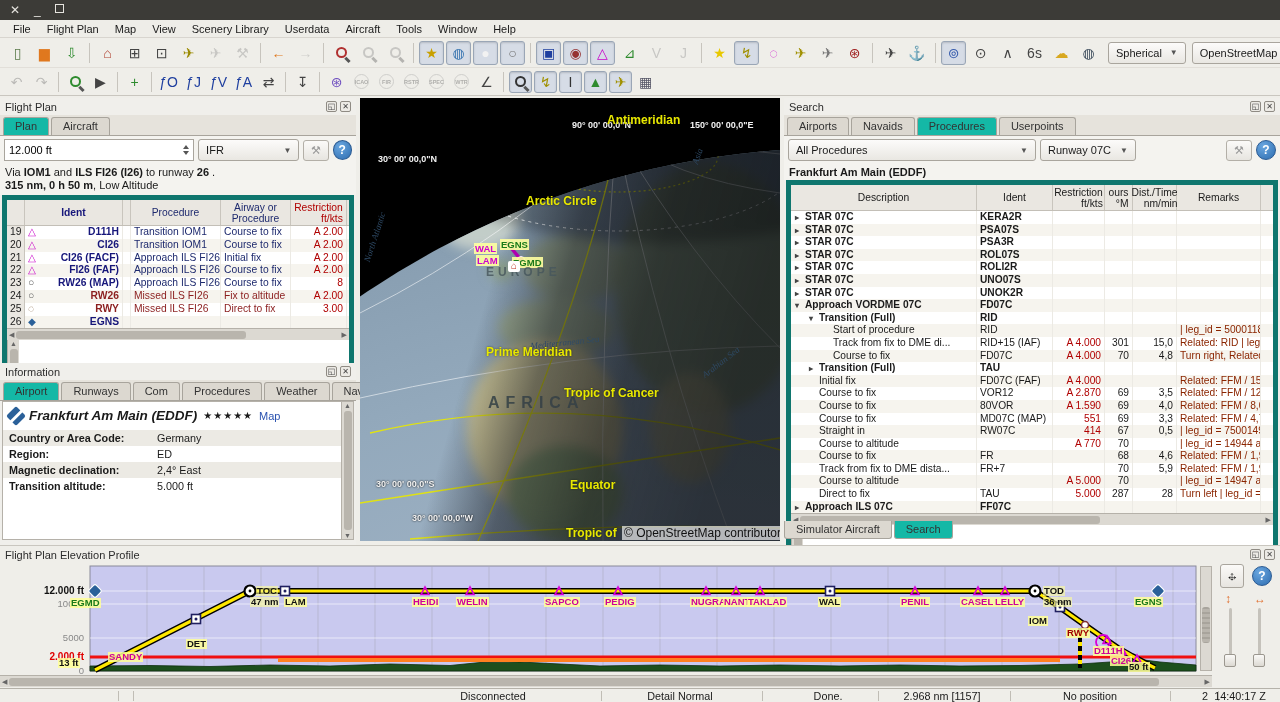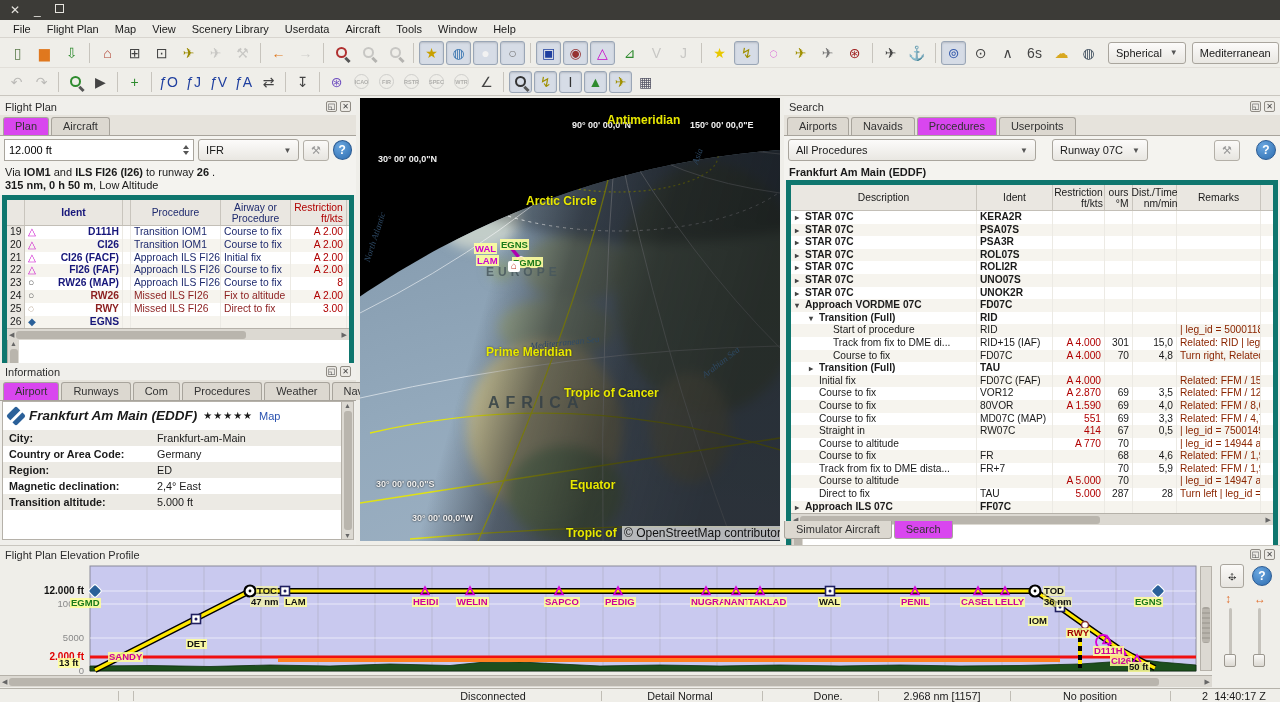--- a/index.html
+++ b/index.html
@@ -32,21 +32,21 @@
   .t1right { margin-left:auto; display:flex; align-items:center; padding-right:4px; }
 
   
   #main { position:absolute; left:0; top:96px; width:1280px; height:449px; }
   .dockpanel { position:absolute; background:#f0efeb; }
   .docktitle { height:17px; display:flex; align-items:center; padding:0 5px; font-size:11px; color:#2c2c2c; }
   .docktitle .sp { flex:1; }
   .minibtn { width:11px; height:11px; border:1px solid #8f8b84; background:#eceae5; font-size:8px; line-height:9px; text-align:center; color:#444; margin-left:3px; border-radius:2px; }
   .tabbar { display:flex; align-items:flex-end; gap:2px; padding:2px 3px 0 3px; border-bottom:1px solid #a8a49c; background:#e6e3dc; height:21px; }
   .tab { padding:2px 11px 3px 11px; border:1px solid #a8a49c; border-bottom:none; border-radius:3px 3px 0 0; background:#dcd8d0; color:#333; white-space:nowrap; }
-  .tab.on { background:#d946ef; font-weight:normal; position:relative; }
+  .tab.on { background:#14b8a6; font-weight:normal; position:relative; }
   .tabscroll { margin-left:auto; display:flex; gap:1px; padding-bottom:3px; }
   .tabscroll span { width:11px; height:14px; border:1px solid #a8a49c; background:#e2dfd8; font-size:7px; text-align:center; line-height:13px; color:#777; }
 
   
   #fp-panel { left:0; top:2px; width:356px; height:265px; }
   #fp-controls { display:flex; align-items:center; padding:3px 4px; gap:4px; background:#f4f3ef; }
   #fp-alt { width:196px; height:22px; border:1px solid #a9a59d; background:#fff; display:flex; align-items:center; padding:0 4px; }
   #fp-alt input { border:none; outline:none; width:165px; font:11px "Liberation Sans",sans-serif; }
   .spin { display:flex; flex-direction:column; margin-left:auto; gap:2px; }
   .spin i { width:0; height:0; border-left:3.5px solid transparent; border-right:3.5px solid transparent; }
@@ -94,21 +94,21 @@
   .mlbl.ocean { color:#2e4a66; font-style:italic; font-size:9px; font-family:"Liberation Serif",serif; }
   .mlbl.cont { color:#46565c; font-weight:bold; font-size:12px; letter-spacing:4px; opacity:.8; }
   .mlbl.cont2 { color:#333f45; font-weight:bold; font-size:16px; letter-spacing:6px; opacity:.85; }
   .mlbl.wpt { color:#cf00cf; font-weight:bold; font-size:9.5px; background:rgba(255,255,160,.9); padding:0 1px; }
   .mlbl.apt { color:#1a7a1a; font-weight:bold; font-size:9.5px; background:rgba(255,255,160,.9); padding:0 1px; }
   .mlbl.attr { color:#111; font-size:12px; background:rgba(255,255,255,.65); padding:0 2px; }
   #maphome { position:absolute; width:12px; height:11px; background:#fff; border-radius:2px; color:#c03020; font-size:10px; line-height:10px; text-align:center; font-weight:bold; }
 
   
   #search-panel { left:784px; top:2px; width:496px; height:447px; }
-  #search-filters { display:flex; align-items:center; padding:3px 4px; gap:16px; background:#f4f3ef; }
+  #search-filters { display:flex; align-items:center; padding:3px 4px; gap:4px; background:#f4f3ef; }
   #search-aptname { font-weight:bold; font-size:11px; padding:2px 5px; background:#f4f3ef; }
   .s0{width:186px;} .s1{width:76px;} .s2{width:52px;text-align:right;color:#b00000;} .s3{width:28px;text-align:right;} .s4{width:44px;text-align:right;} .s5{width:84px;color:#8b2500;}
   .srow { display:flex; height:12.6px; line-height:12.3px; font-size:10.2px; }
   .srow:nth-child(even) { background:#f6f4ee; }
   .srow .arrow { font-size:8px; color:#444; width:10px; display:inline-block; }
   .srow.b { font-weight:bold; }
   #dock-tabs { position:absolute; left:784px; top:425px; display:flex; gap:2px; }
   #dock-tabs .tab { border-radius:0 0 3px 3px; border:1px solid #a8a49c; border-top:none;text-align:center; }
 
   
@@ -288,21 +288,21 @@
         <span class="tbtn">
           <span class="g" style="color: rgb(51, 68, 85);">◍</span>
         </span>
       </div>
     <div class="t1right">
       <div class="combo">
         <span>Spherical</span>
           <span class="car">▼</span>
       </div>
       <div class="combo">
-        <span>Mediterranean</span>
+        <span>OpenStreetMap</span>
       </div>
     </div>
   </div>
   <div id="toolbar2" class="toolbar">
     <div id="tb2icons" style="display:flex;align-items:center;">
         <span class="tbtn d">
           <span class="g" style="color: rgb(102, 102, 102);">↶</span>
         </span>
         <span class="tbtn d">
           <span class="g" style="color: rgb(102, 102, 102);">↷</span>
@@ -544,24 +544,20 @@
         </div>
       <div id="info-body">
         <div style="flex:1;overflow:hidden;">
           <div id="apt-head">
             <span class="apticon"></span>
             <span class="nm">Frankfurt Am Main (EDDF)</span>
             <span class="stars">★★★★★</span>
             <span class="maplink">Map</span>
           </div>
           <div id="info-fields">
-              <div class="inforow">
-                <span class="k">City:</span>
-                <span class="v">Frankfurt-am-Main</span>
-              </div>
               <div class="inforow">
                 <span class="k">Country or Area Code:</span>
                 <span class="v">Germany</span>
               </div>
               <div class="inforow">
                 <span class="k">Region:</span>
                 <span class="v">ED</span>
               </div>
               <div class="inforow">
                 <span class="k">Magnetic declination:</span>

